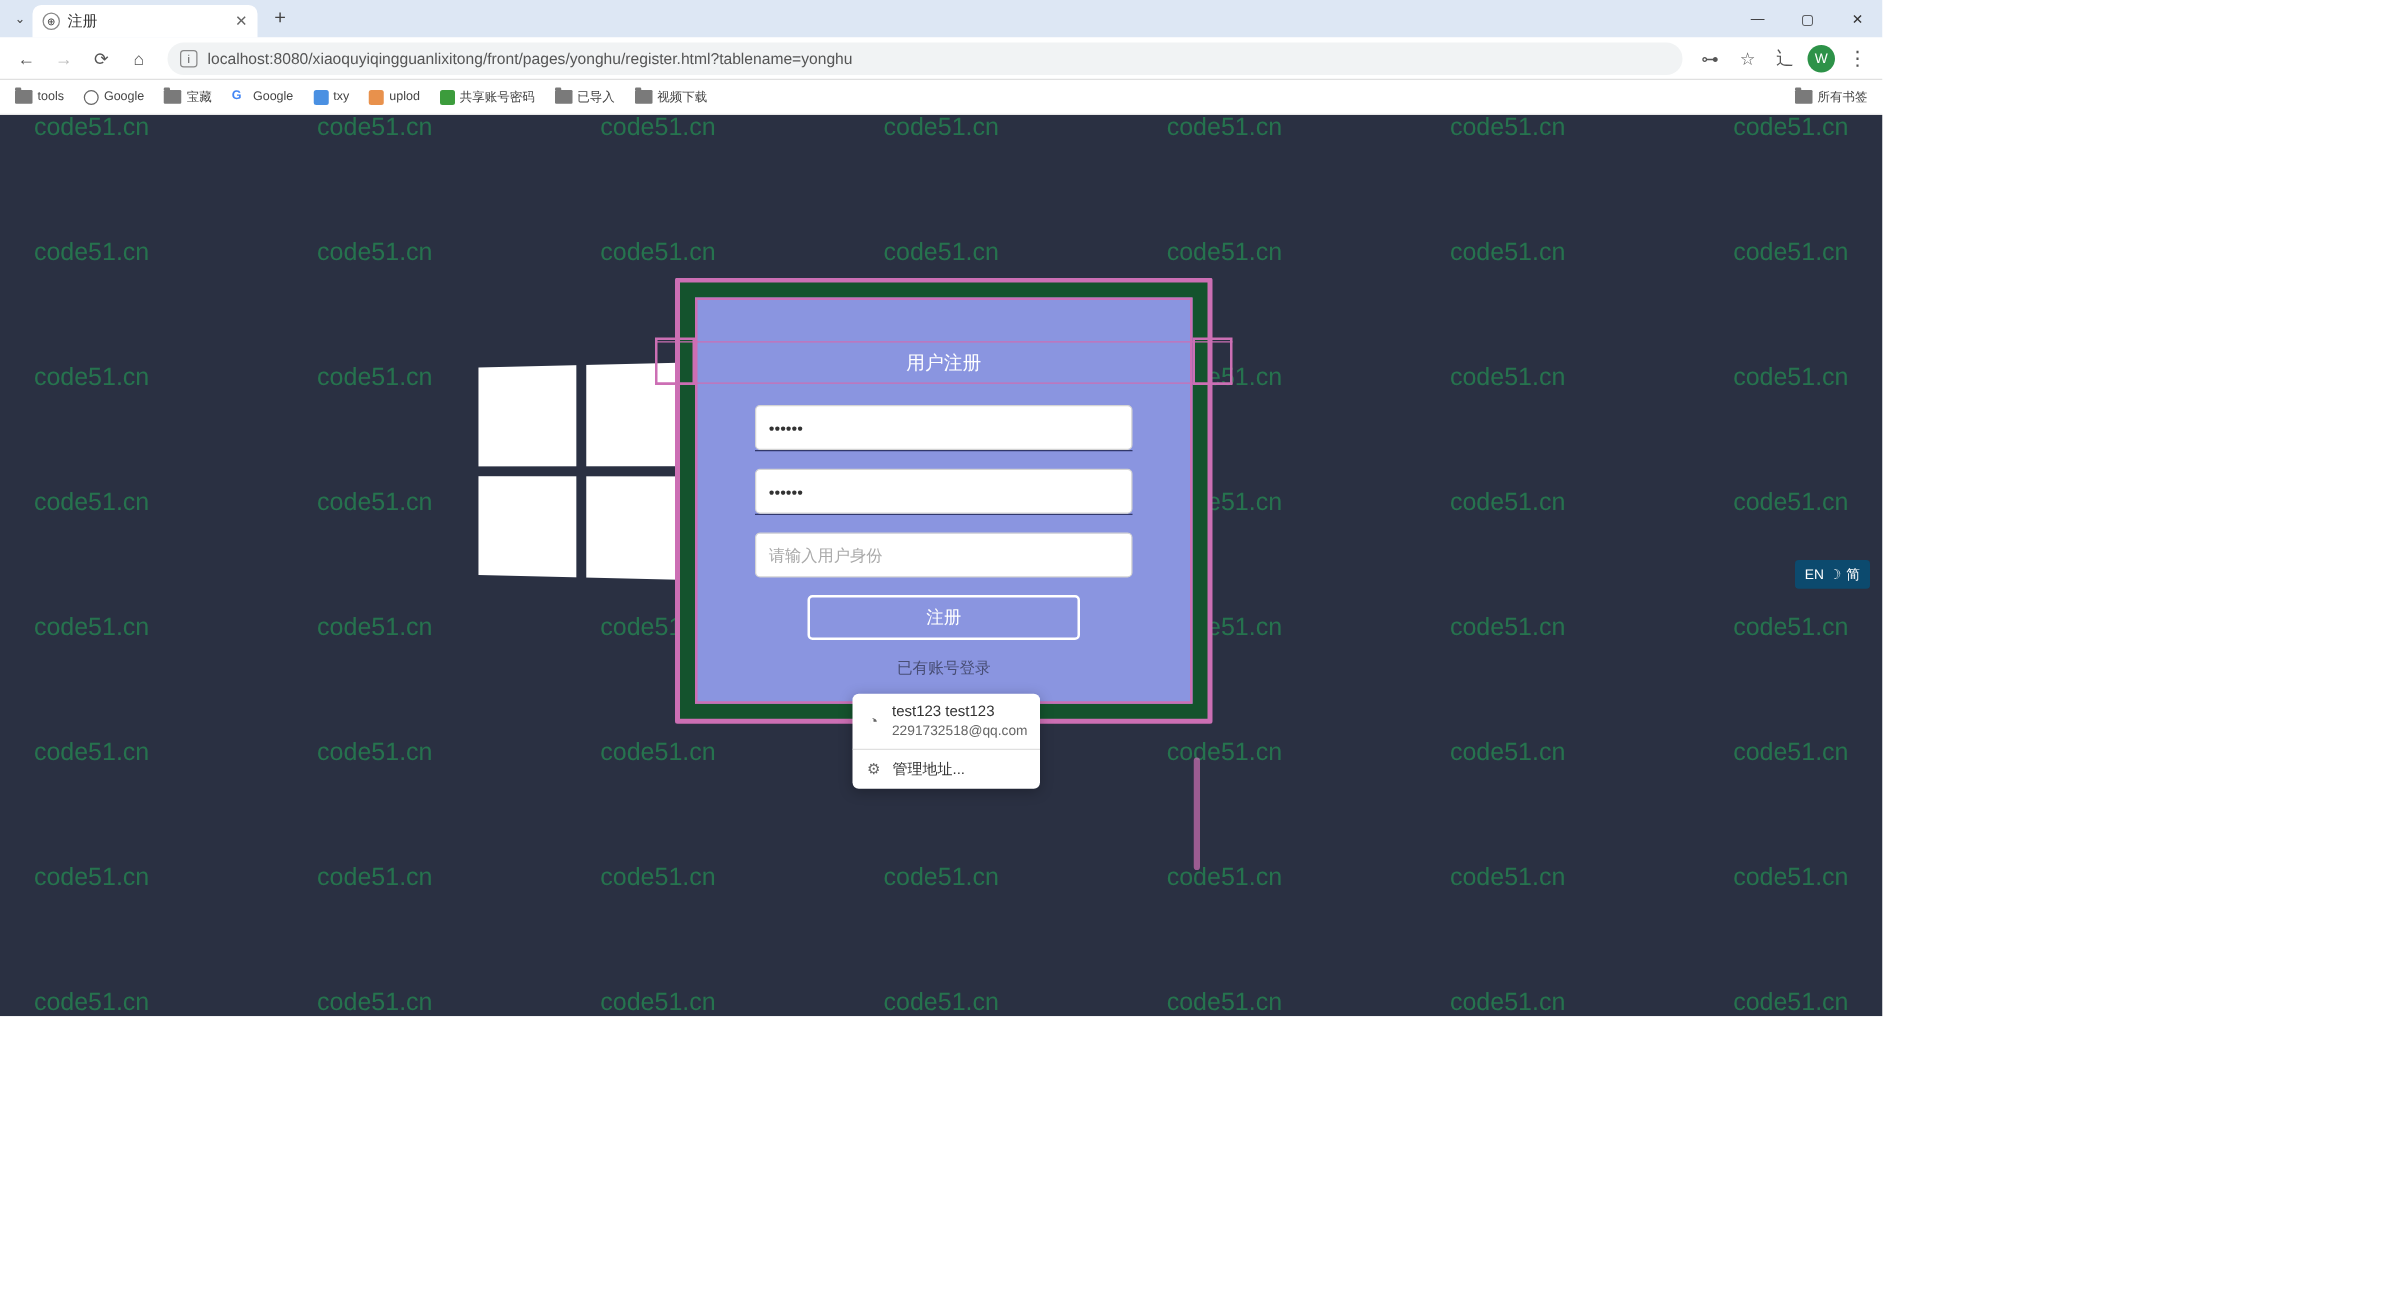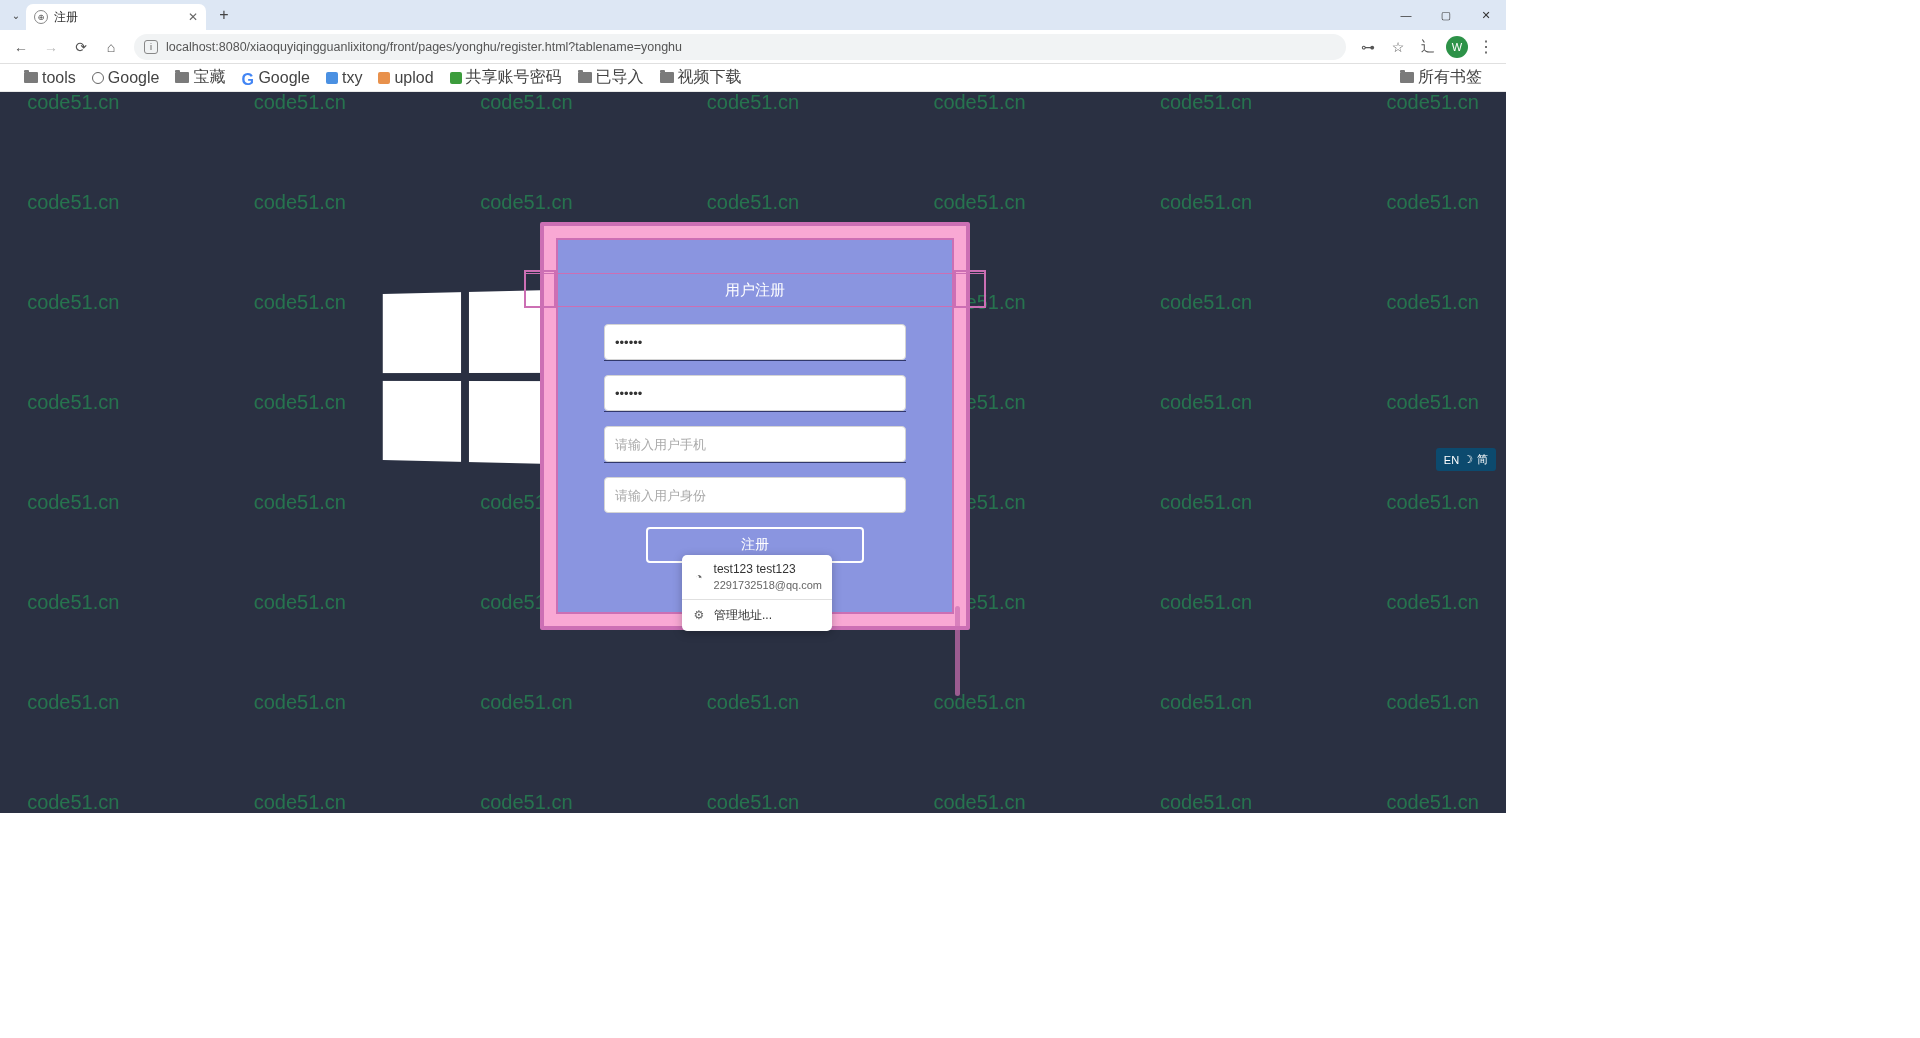--- a/index.html
+++ b/index.html
@@ -18,21 +18,21 @@
 .addr-bar { background: #fff; height: 34px; display: flex; align-items: center; padding: 0 8px; gap: 4px; border-bottom: 1px solid #e0e0e0; }
 .nav-btn { width: 26px; height: 26px; display: flex; align-items: center; justify-content: center; color: #555; font-size: 14px; cursor: pointer; border-radius: 50%; }
 .nav-btn.disabled { color: #bbb; }
 .url-box { flex: 1; background: #f1f3f4; border-radius: 14px; height: 26px; display: flex; align-items: center; padding: 0 10px; font-size: 12.5px; color: #555; margin: 0 6px; }
 .url-box .info-icon { width: 14px; height: 14px; border: 1px solid #888; border-radius: 3px; margin-right: 8px; display: flex; align-items: center; justify-content: center; font-size: 9px; }
 .addr-right { display: flex; align-items: center; gap: 6px; }
 .addr-icon { width: 24px; height: 24px; display: flex; align-items: center; justify-content: center; color: #555; font-size: 14px; cursor: pointer; }
 .avatar { width: 22px; height: 22px; border-radius: 50%; background: #2d9248; color: #fff; display: flex; align-items: center; justify-content: center; font-size: 11px; font-weight: 500; }
 .menu-dots { font-size: 16px; color: #555; }
 
-.bookmarks { background: #fff; height: 28px; display: flex; align-items: center; padding: 0 24px; gap: 16px; font-size: 16px; color: #444; border-bottom: 1px solid #e8e8e8; }
+.bookmarks { background: #fff; height: 28px; display: flex; align-items: center; padding: 0 12px; gap: 16px; font-size: 10px; color: #444; border-bottom: 1px solid #e8e8e8; }
 .bm-item { display: flex; align-items: center; gap: 4px; cursor: pointer; }
 .bm-folder { width: 14px; height: 11px; background: #7a7a7a; border-radius: 1px; position: relative; }
 .bm-folder::before { content: ''; position: absolute; top: -2px; left: 0; width: 5px; height: 2px; background: #7a7a7a; border-radius: 1px 1px 0 0; }
 .bm-globe { width: 12px; height: 12px; border: 1px solid #666; border-radius: 50%; }
 .bm-icon-g { width: 13px; height: 13px; font-weight: bold; color: #4285f4; }
 .bm-icon-blue { width: 12px; height: 12px; background: #4a90e2; border-radius: 2px; }
 .bm-icon-orange { width: 12px; height: 12px; background: #e8914c; border-radius: 2px; }
 .bm-icon-green { width: 12px; height: 12px; background: #3c9c3c; border-radius: 2px; }
 .bm-right { margin-left: auto; }
 
@@ -47,21 +47,21 @@
 
 .win-bg { position: absolute; left: 380px; top: 200px; display: flex; align-items: center; gap: 24px; z-index: 1; }
 .win-logo { width: 170px; height: 170px; display: grid; grid-template: 1fr 1fr / 1fr 1fr; gap: 8px; transform: perspective(500px) rotateY(-8deg); }
 .win-logo div { background: #fff; }
 .win-text { color: #fff; font-size: 90px; font-weight: 300; letter-spacing: -2px; }
 
 
 .overlay-text { position: absolute; left: 530px; top: 300px; color: #e03030; font-size: 30px; font-weight: 500; z-index: 10; white-space: nowrap; }
 
 
-.card-outer { position: absolute; left: 540px; top: 130px; width: 430px; border: 4px solid #cc6fb4; background: #f9a8d4; z-index: 5; padding: 12px; border-radius: 2px; }
+.card-outer { position: absolute; left: 540px; top: 130px; width: 430px; border: 4px solid #cc6fb4; background: #14532d; z-index: 5; padding: 12px; border-radius: 2px; }
 .card-inner { border: 2px solid #cc6fb4; background: #8a95e0; padding: 0 0 18px; }
 .title-band { position: relative; height: 40px; display: flex; align-items: center; justify-content: center; margin: 30px 0 14px; }
 .title-band::before, .title-band::after { content: ''; position: absolute; width: 28px; height: 34px; border: 2px solid #cc6fb4; background: transparent; top: 0; }
 .title-band::before { left: -34px; }
 .title-band::after { right: -34px; }
 .title-line { position: absolute; left: -34px; right: -34px; height: 34px; border-top: 1px solid #cc6fb4; border-bottom: 1px solid #cc6fb4; }
 .title-text { position: relative; color: #fff; font-size: 15px; z-index: 2; }
 
 .form-body { padding: 0 46px; }
 .field-wrap { margin-bottom: 14px; position: relative; }
@@ -257,21 +257,20 @@
 
   <div class="card-outer">
     <div class="card-inner">
       <div class="title-band">
         <div class="title-line"></div>
         <span class="title-text">用户注册</span>
       </div>
       <div class="form-body">
         <div class="field-wrap field-line"><input class="field-input" type="password" value="••••••" style=""></div>
         <div class="field-wrap field-line"><input class="field-input" type="password" value="••••••" style=""></div>
-        <div class="field-wrap field-line"><input class="field-input" placeholder="请输入用户手机" style=""></div>
         <div class="field-wrap"><input class="field-input" placeholder="请输入用户身份" style=""></div>
         <button class="submit-btn">注册</button>
         <div class="login-link">已有账号登录</div>
       </div>
     </div>
     <div class="scroll-hint"></div>
   </div>
 
 
   <div class="autofill">

